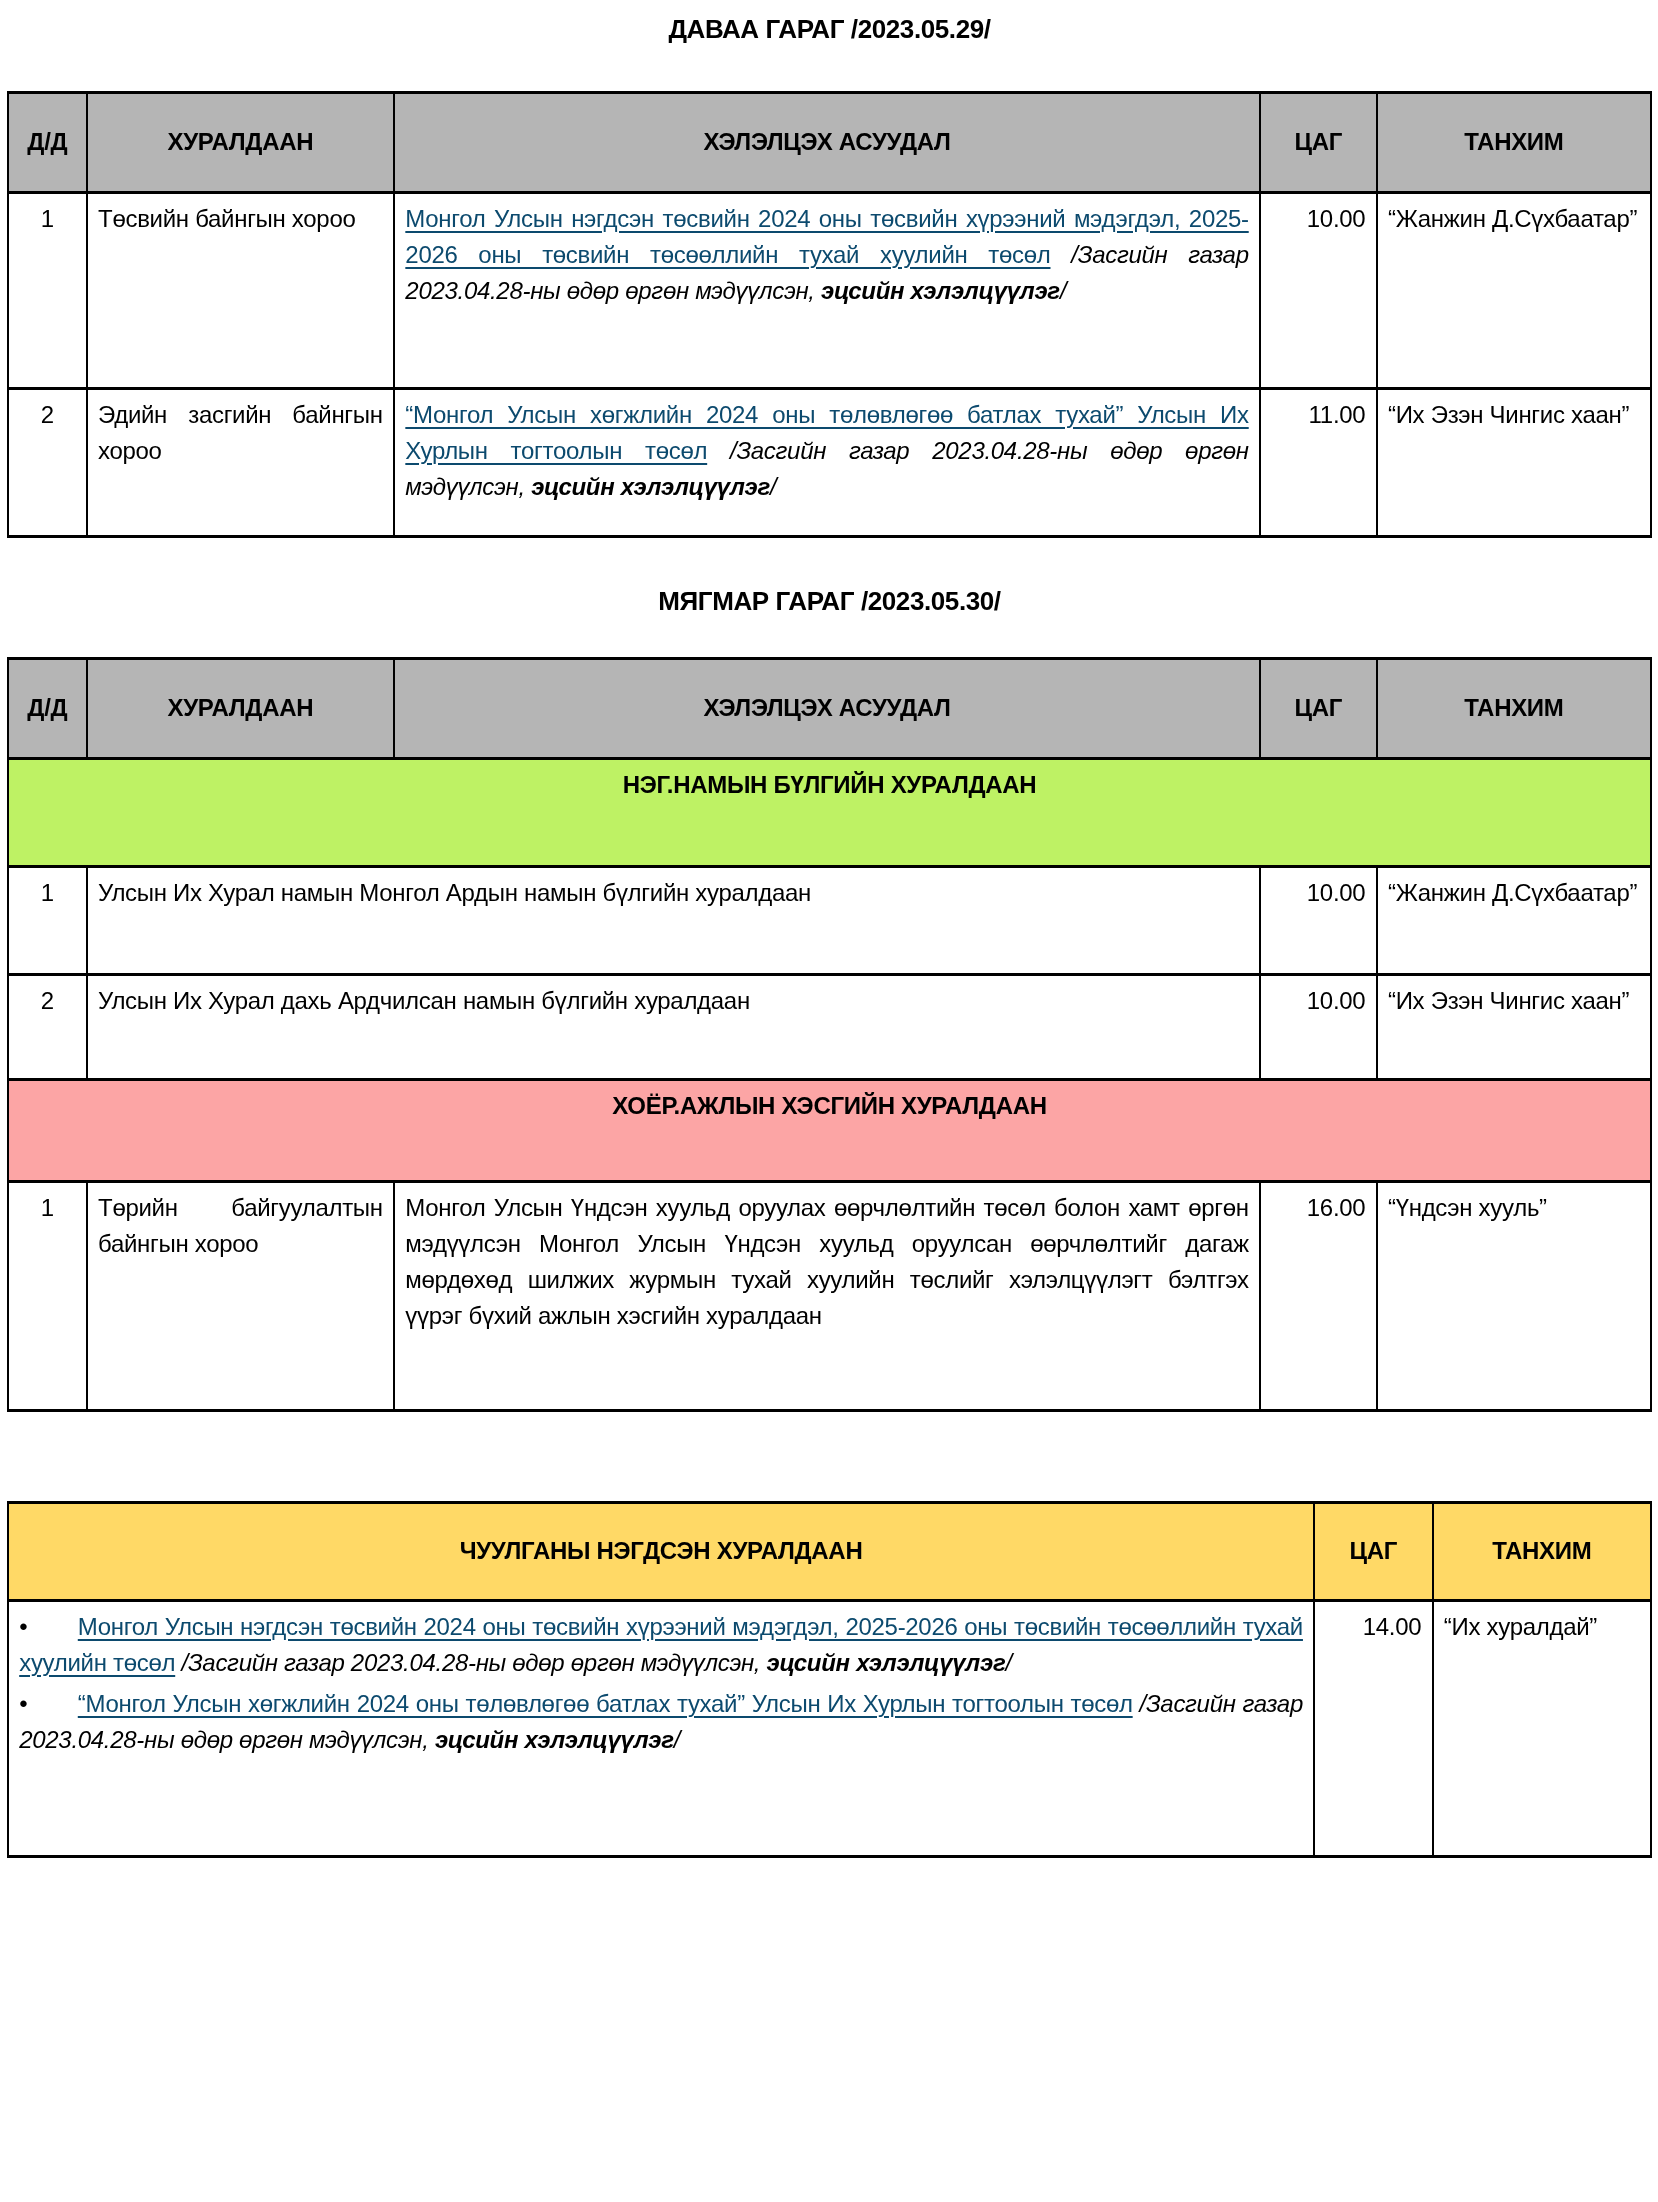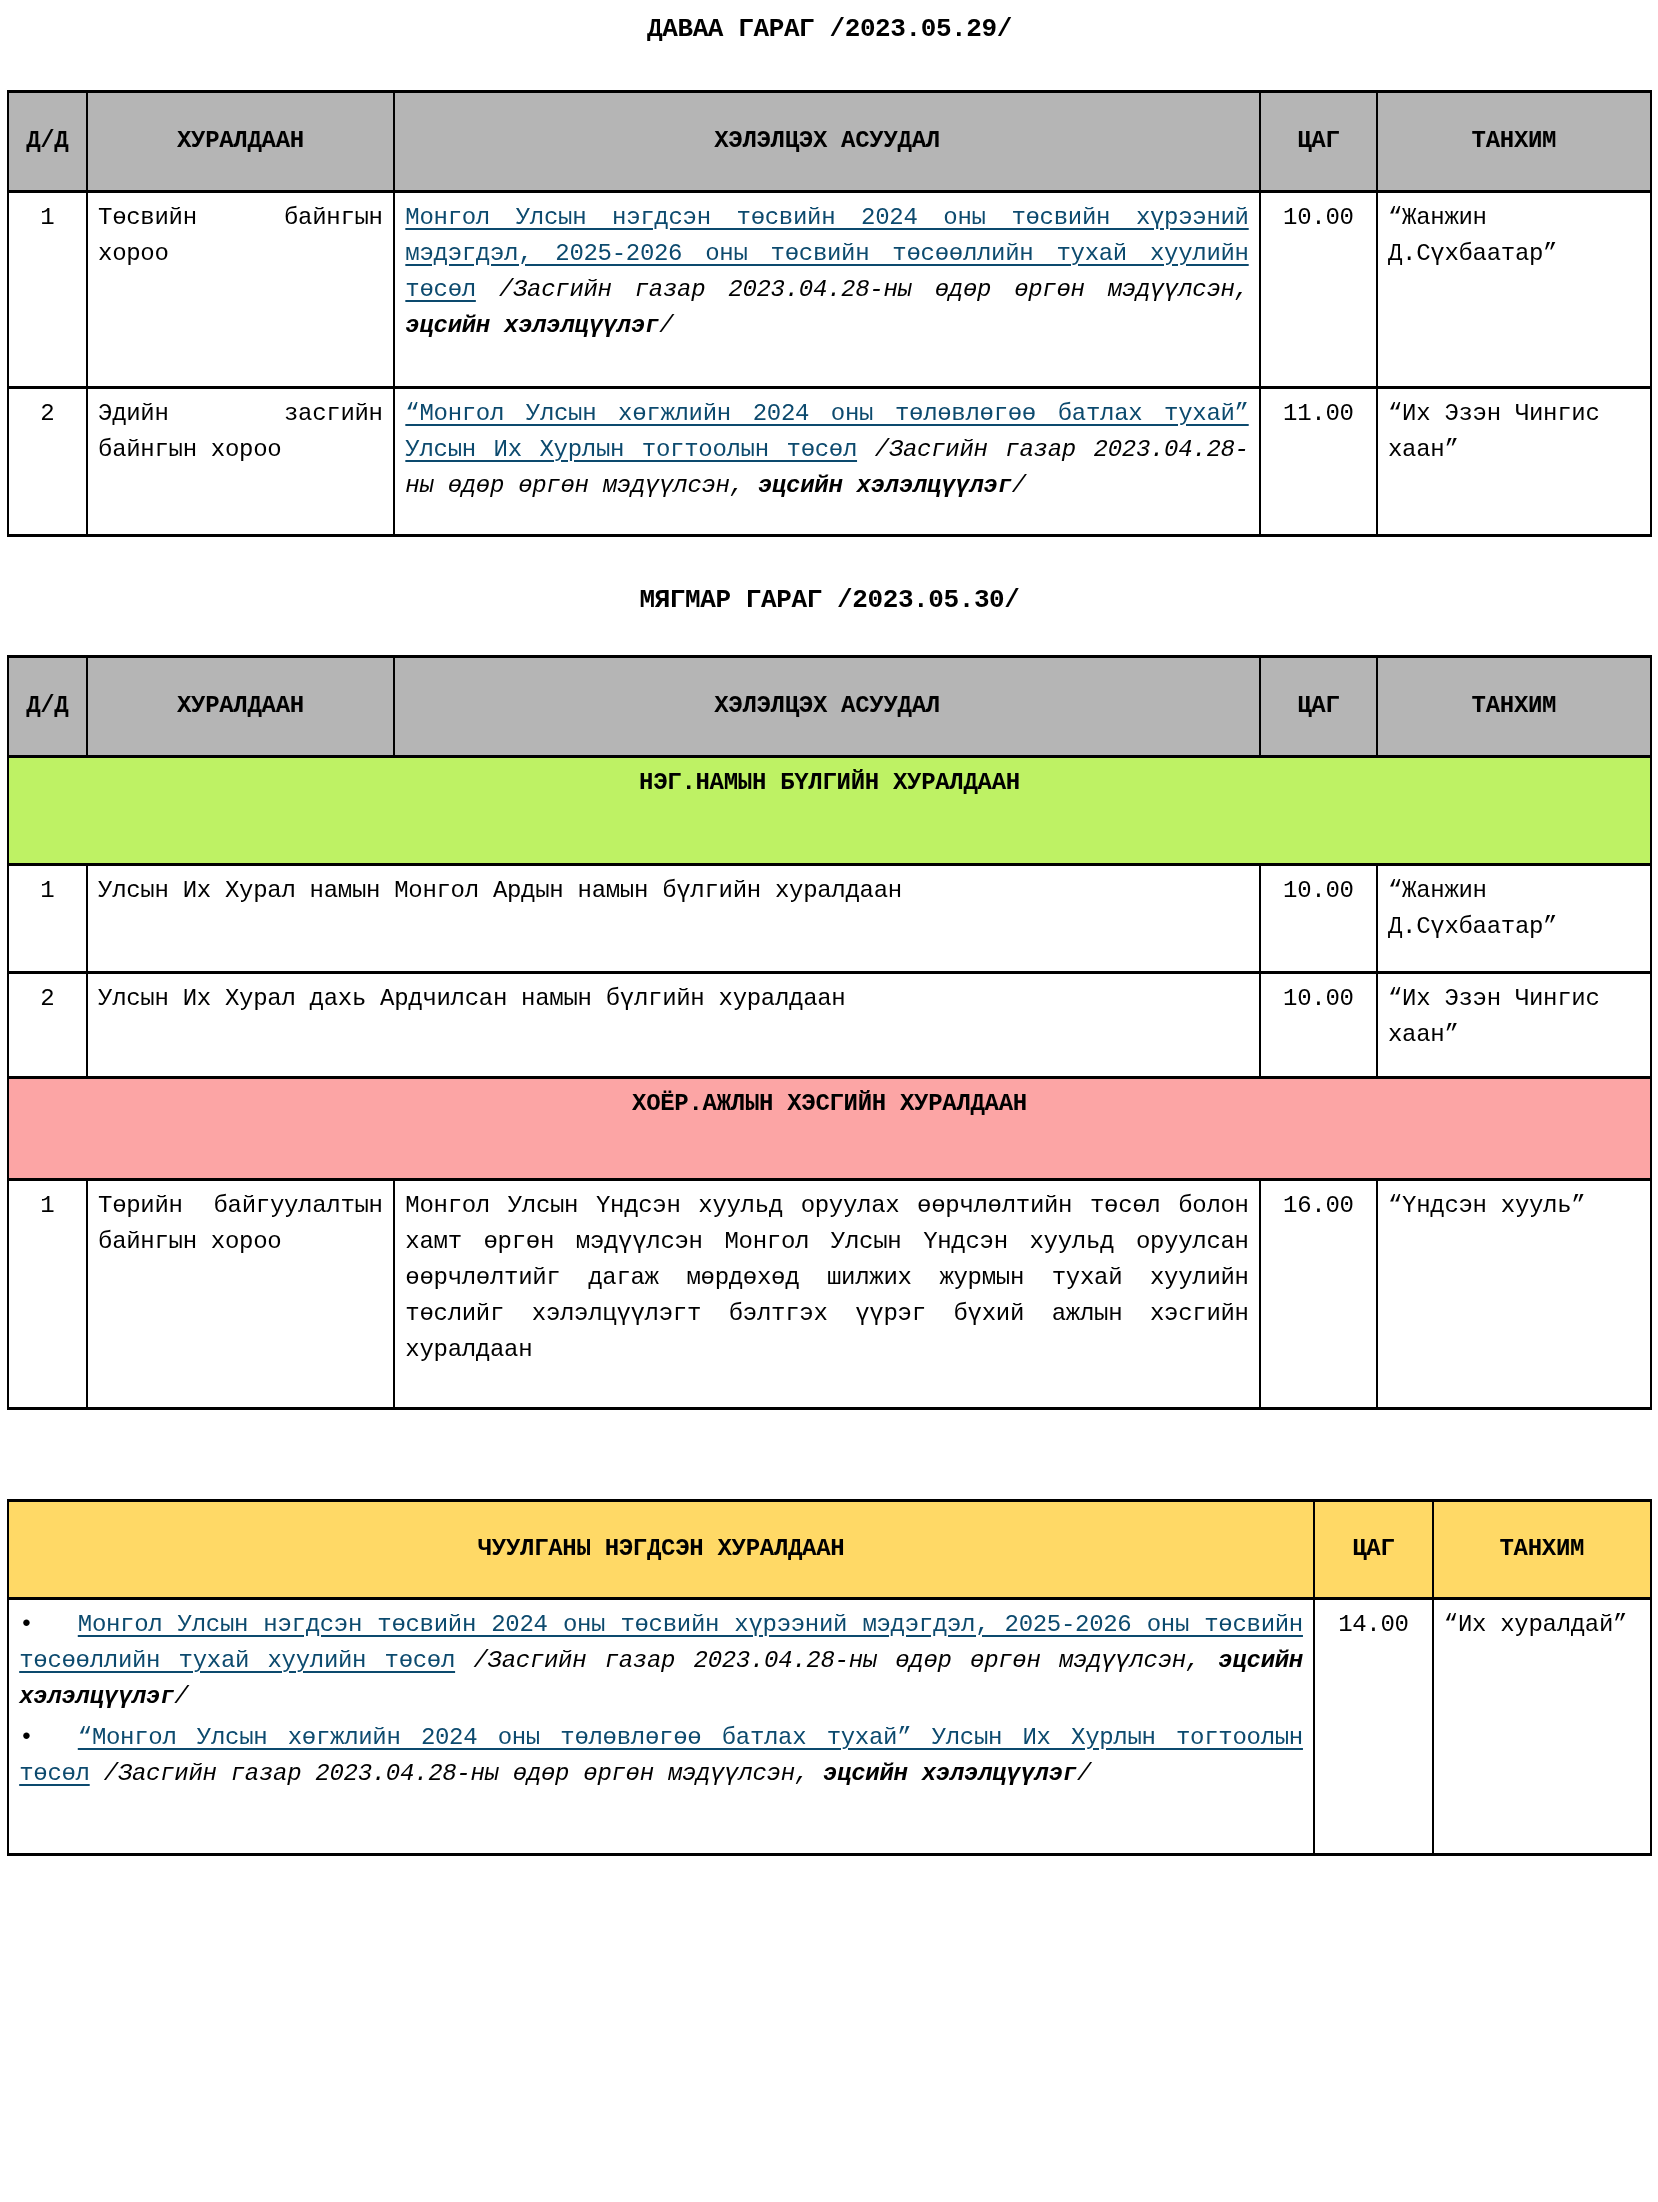--- a/index.html
+++ b/index.html
@@ -4,21 +4,21 @@
 <style>
   html, body { margin: 0; padding: 0; background: #ffffff; }
   .page {
     position: relative;
     width: 1659px;
     height: 2144px;
     background: #ffffff;
     box-sizing: border-box;
     padding: 6.9px 6.9px 0 6.9px;
     overflow: hidden;
-    font-family: Liberation Mono, monospace;
+    font-family: Liberation Sans, sans-serif;
     color: #000;
     letter-spacing: -0.3px;
   }
   .day-title {
     text-align: center;
     font-size: 26px;
     font-weight: bold;
     margin: 6.9px 0 46px 0;
     letter-spacing: -0.4px;
   }
@@ -54,21 +54,21 @@
   .col-plen  { width: 79.5%; }
   .col-ptime { width: 7.2%; }
   .col-phall { width: 13.3%; }
   td.banner {
     text-align: center;
     vertical-align: middle;
     font-weight: bold;
     height: 100px;
   }
   td.num-cell  { text-align: center; }
-  td.time-cell { text-align: center; }
+  td.time-cell { text-align: right; }
   td.hall-cell { }
   td.cmte-cell, td.issue-cell { text-align: justify; }
   td.merged-cell { text-align: left; }
   .link {
     color: #0c4a6e;
     text-decoration: underline;
     text-decoration-thickness: 2.2px;
     text-underline-offset: 4.3px;
     cursor: pointer;
   }

